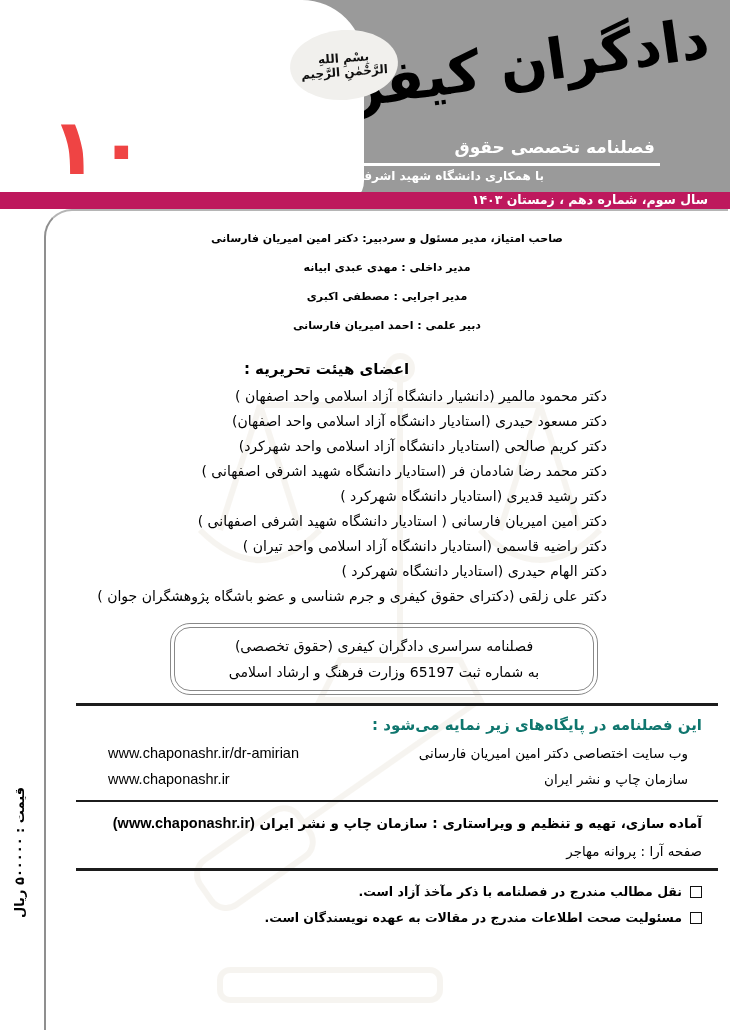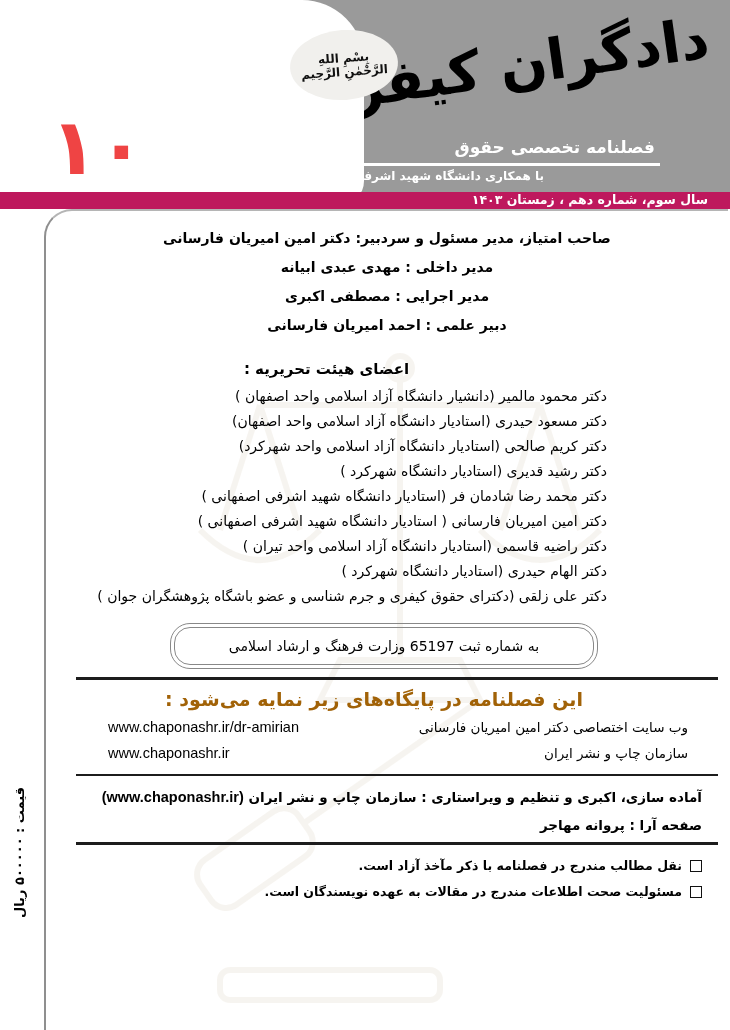--- a/index.html
+++ b/index.html
@@ -28,49 +28,49 @@
   .cooperation{position:absolute;right:186px;top:169px;color:#fff;font-weight:bold;font-size:12px;direction:rtl;}
 
   
   .watermark{position:absolute;left:70px;top:330px;opacity:0.10;pointer-events:none;}
 
   
   .content-box{position:absolute;left:44px;top:209px;width:684px;height:821px;
                border-left:2px solid #8f8f8f;border-top:2px solid #b5b5b5;border-top-left-radius:28px;
                box-sizing:border-box;}
 
-  .staff{margin-top:13px;text-align:center;direction:rtl;font-weight:bold;font-size:14px;line-height:29px;color:#000;}
+  .staff{margin-top:13px;text-align:center;direction:rtl;font-weight:bold;font-size:11px;line-height:29px;color:#000;}
 
   .board-heading{margin-top:18px;padding-right:121px;direction:rtl;text-align:center;
                  font-weight:bold;font-size:15px;line-height:22px;color:#000;}
   .members{margin-top:4px;padding-right:121px;direction:rtl;text-align:right;
            font-size:14px;line-height:25px;color:#000;}
 
   .reg-box-outer{margin:14px 140px 0 auto;width:420px;border:1px solid #888;border-radius:20px;padding:3px;
                  margin-left:124px;}
   .reg-box-inner{border:1px solid #888;border-radius:16px;padding:5px 10px;text-align:center;direction:rtl;
                  font-size:14px;line-height:26px;color:#000;}
 
   .rule{height:2.5px;background:#1c1c1c;margin-left:30px;margin-right:10px;}
   .rule1{margin-top:8px;}
   .rule2{margin-top:8px;}
   .rule3{margin-top:6px;}
 
-  .index-heading{margin-top:8px;padding-right:26px;direction:rtl;text-align:center;
-                 font-weight:bold;font-size:19px;line-height:22px;color:#a16207;}
+  .index-heading{margin-top:8px;padding-right:26px;direction:rtl;text-align:right;
+                 font-weight:bold;font-size:15px;line-height:22px;color:#0f766e;}
   .index-rows{margin-top:4px;direction:rtl;}
   .index-row{display:flex;justify-content:space-between;align-items:center;
              padding-right:40px;padding-left:62px;font-size:13.5px;line-height:26px;color:#000;}
   .url{font-family:Liberation Sans, sans-serif;font-size:14.5px;direction:ltr;unicode-bidi:isolate;}
 
   .prod-line{margin-top:10px;padding-right:26px;direction:rtl;text-align:right;
              font-size:13.5px;font-weight:bold;line-height:22px;color:#000;}
   .prod-row{display:flex;justify-content:space-between;direction:rtl;margin-top:6px;
             padding-right:26px;padding-left:30px;}
-  .layout-designer{font-size:13.5px;font-weight:bold;line-height:22px;direction:rtl;color:#000;}
+  .layout-designer{font-size:13.5px;font-weight:normal;line-height:22px;direction:rtl;color:#000;}
   .address{width:200px;font-size:13.5px;line-height:24px;text-align:center;direction:rtl;color:#000;}
 
   .notes{margin-top:8px;padding-right:26px;direction:rtl;}
   .note{display:flex;align-items:center;direction:rtl;font-size:12.5px;font-weight:bold;line-height:26px;color:#000;}
   .note-box{display:inline-block;width:10px;height:10px;border:1.6px solid #111;margin-left:8px;flex:0 0 auto;}
 
   .price-vertical{position:absolute;left:-76px;top:845px;width:190px;text-align:center;
                   transform:rotate(-90deg);font-size:13px;font-weight:bold;direction:rtl;color:#000;white-space:nowrap;}
 </style>
 </head>
@@ -118,30 +118,31 @@
       <div>مدیر اجرایی : مصطفی اکبری</div>
       <div>دبیر علمی : احمد امیریان فارسانی</div>
     </div>
 
     <div class="board-heading">اعضای هیئت تحریریه :</div>
 
     <div class="members">
       <div>دکتر محمود مالمیر (دانشیار دانشگاه آزاد اسلامی واحد اصفهان )</div>
       <div>دکتر مسعود حیدری  (استادیار  دانشگاه آزاد اسلامی واحد اصفهان)</div>
       <div>دکتر کریم صالحی  (استادیار دانشگاه آزاد اسلامی واحد شهرکرد)</div>
+      <div>دکتر محمد رضا شادمان فر  (استادیار دانشگاه شهید اشرفی اصفهانی )</div>
       <div>دکتر رشید قدیری  (استادیار دانشگاه شهرکرد )</div>
-      <div>دکتر محمد رضا شادمان فر  (استادیار دانشگاه شهید اشرفی اصفهانی )</div>
       <div>دکتر امین امیریان فارسانی  ( استادیار دانشگاه شهید اشرفی اصفهانی )</div>
       <div>دکتر راضیه قاسمی  (استادیار دانشگاه آزاد اسلامی واحد تیران )</div>
       <div>دکتر الهام حیدری  (استادیار دانشگاه شهرکرد )</div>
       <div>دکتر علی زلقی  (دکترای حقوق کیفری و جرم شناسی و عضو باشگاه پژوهشگران جوان )</div>
     </div>
 
     <div class="reg-box-outer">
       <div class="reg-box-inner">
+        <div>فصلنامه سراسری دادگران کیفری (حقوق تخصصی)</div>
         <div>به شماره ثبت  65197  وزارت فرهنگ و ارشاد اسلامی</div>
       </div>
     </div>
 
     <div class="rule rule1"></div>
 
     <div class="index-heading">این فصلنامه در پایگاه‌های زیر نمایه می‌شود :</div>
     <div class="index-rows">
       <div class="index-row">
         <span>وب سایت اختصاصی دکتر امین امیریان فارسانی</span>
@@ -149,21 +150,21 @@
       </div>
       <div class="index-row">
         <span>سازمان چاپ و نشر ایران</span>
         <span class="url">www.chaponashr.ir</span>
       </div>
     </div>
 
     <div class="rule rule2"></div>
 
     <div class="prod-line">
-      <span>آماده سازی، اکبری و تنظیم و ویراستاری : </span><span>سازمان چاپ و نشر ایران </span><span class="url">(www.chaponashr.ir)</span>
+      <span>آماده سازی، تهیه و تنظیم و ویراستاری : </span><span>سازمان چاپ و نشر ایران </span><span class="url">(www.chaponashr.ir)</span>
     </div>
 
     <div class="prod-row">
       <div class="layout-designer">صفحه آرا : پروانه مهاجر</div>
     </div>
 
     <div class="rule rule3"></div>
 
     <div class="notes">
       <div class="note">

